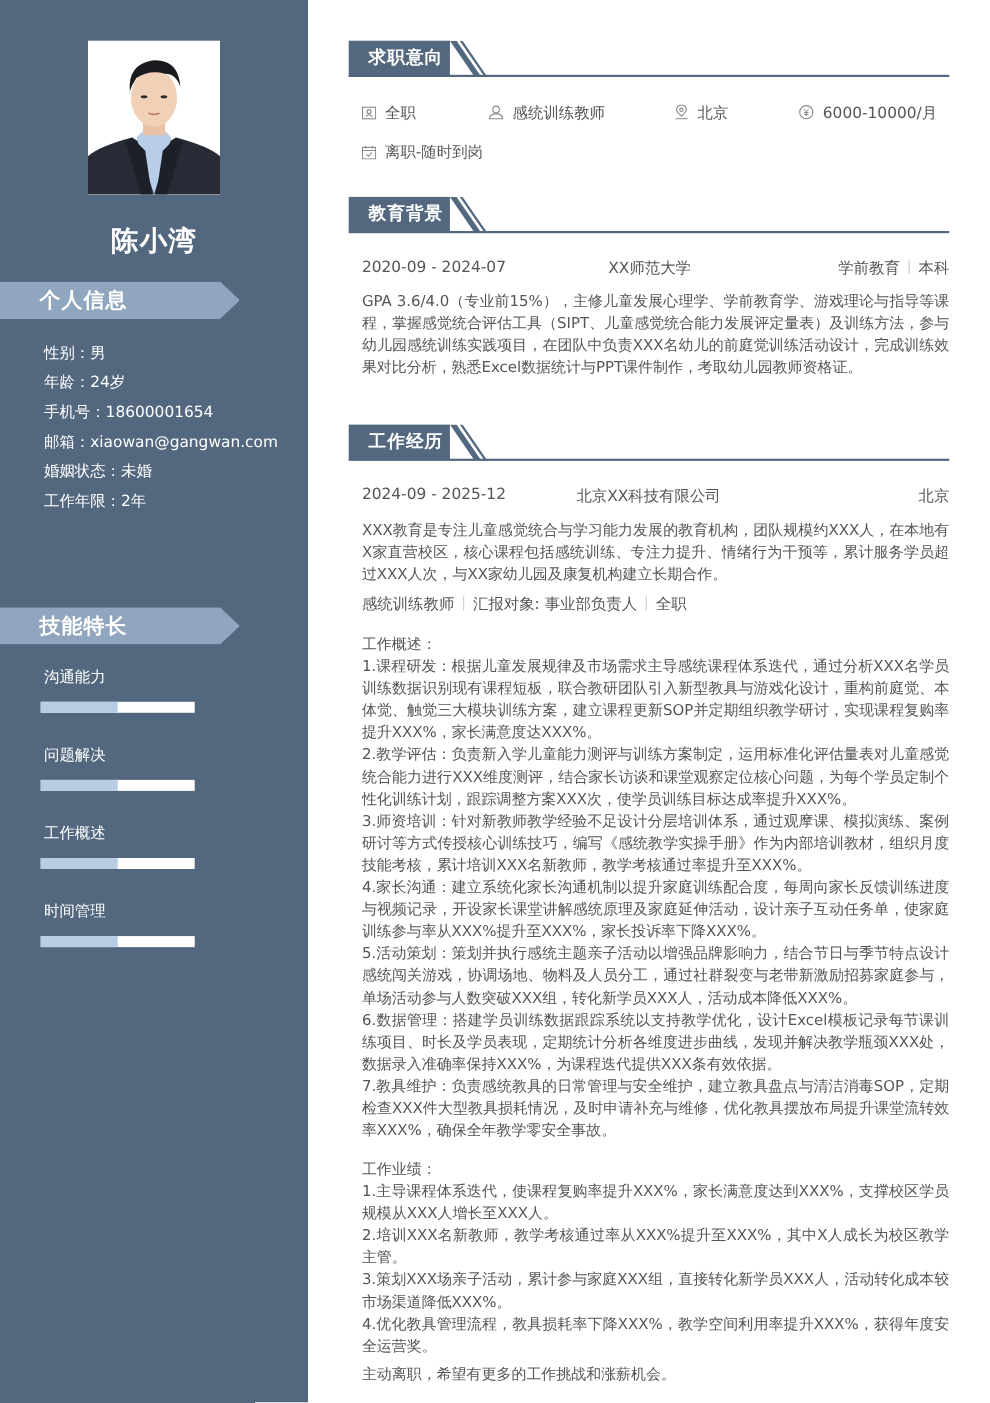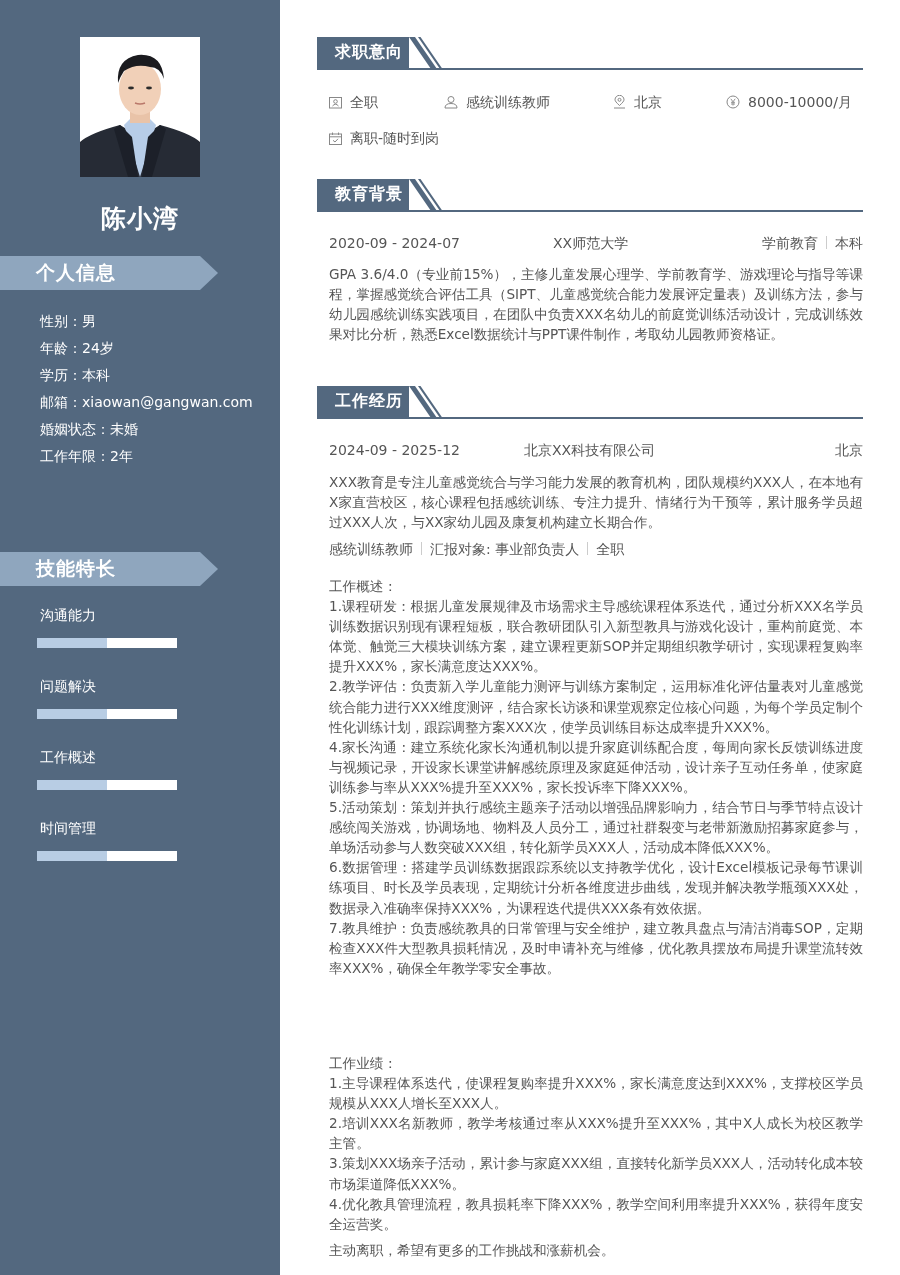--- a/index.html
+++ b/index.html
@@ -73,21 +73,21 @@
   <div class="name">陈小湾</div>
 
   <div class="side-banner" style="top:256px;">
     <div class="bg"></div>
     <div class="txt">个人信息</div>
   </div>
 
   <div class="info-list">
     <div class="info-row">性别：男</div>
     <div class="info-row">年龄：24岁</div>
-    <div class="info-row">学历：本科</div>
+    <div class="info-row">手机号：18600001654</div>
     <div class="info-row">邮箱：xiaowan@gangwan.com</div>
     <div class="info-row">婚姻状态：未婚</div>
     <div class="info-row">工作年限：2年</div>
   </div>
 
   <div class="side-banner" style="top:552px;">
     <div class="bg"></div>
     <div class="txt">技能特长</div>
   </div>
 
@@ -147,21 +147,21 @@
     <svg class="ic" width="13" height="14" viewBox="0 0 13 14">
       <path d="M6.5 10.5 Q2 6.5 2 4.8 A4.5 4.5 0 0 1 11 4.8 Q11 6.5 6.5 10.5 Z" fill="none" stroke="#888" stroke-width="1"></path>
       <circle cx="6.5" cy="4.8" r="1.5" fill="none" stroke="#888" stroke-width="1"></circle>
       <path d="M1 13 L12 13" stroke="#888" stroke-width="1"></path>
     </svg><span>北京</span>
   </div>
   <div class="intent" style="top:94px; left:409px;">
     <svg class="ic" width="14" height="14" viewBox="0 0 14 14">
       <circle cx="7" cy="7" r="6" fill="none" stroke="#888" stroke-width="1"></circle>
       <path d="M4.8 3.8 L7 6.8 L9.2 3.8 M7 6.8 L7 10.5 M5 7.3 L9 7.3 M5 9 L9 9" fill="none" stroke="#888" stroke-width="0.9"></path>
-    </svg><span>8000-10000/月</span>
+    </svg><span>6000-10000/月</span>
   </div>
   <div class="intent" style="top:130px;">
     <svg class="ic" width="13" height="13" viewBox="0 0 13 13">
       <rect x="0.5" y="2" width="12" height="10.5" fill="none" stroke="#888" stroke-width="1"></rect>
       <path d="M0.5 4.8 L12.5 4.8 M3.5 0.5 L3.5 3 M9.5 0.5 L9.5 3" stroke="#888" stroke-width="1"></path>
       <path d="M4 8.3 L6 10 L9 6.8" fill="none" stroke="#888" stroke-width="1"></path>
     </svg><span>离职-随时到岗</span>
   </div>
 
   <div class="sec-head" style="top:179px;text-decoration:underline;">
@@ -207,20 +207,21 @@
   </div>
 
   <div class="row3" style="top:541px;">
     <span class="l" style="white-space:nowrap;"><span>感统训练教师</span><span class="sep"></span><span>汇报对象: 事业部负责人</span><span class="sep"></span><span>全职</span></span>
   </div>
 
   <div class="para" style="top:576px;">
     <p>工作概述：</p>
     <p>1.课程研发：根据儿童发展规律及市场需求主导感统课程体系迭代，通过分析XXX名学员训练数据识别现有课程短板，联合教研团队引入新型教具与游戏化设计，重构前庭觉、本体觉、触觉三大模块训练方案，建立课程更新SOP并定期组织教学研讨，实现课程复购率提升XXX%，家长满意度达XXX%。</p>
     <p>2.教学评估：负责新入学儿童能力测评与训练方案制定，运用标准化评估量表对儿童感觉统合能力进行XXX维度测评，结合家长访谈和课堂观察定位核心问题，为每个学员定制个性化训练计划，跟踪调整方案XXX次，使学员训练目标达成率提升XXX%。</p>
+    <p>3.师资培训：针对新教师教学经验不足设计分层培训体系，通过观摩课、模拟演练、案例研讨等方式传授核心训练技巧，编写《感统教学实操手册》作为内部培训教材，组织月度技能考核，累计培训XXX名新教师，教学考核通过率提升至XXX%。</p>
     <p>4.家长沟通：建立系统化家长沟通机制以提升家庭训练配合度，每周向家长反馈训练进度与视频记录，开设家长课堂讲解感统原理及家庭延伸活动，设计亲子互动任务单，使家庭训练参与率从XXX%提升至XXX%，家长投诉率下降XXX%。</p>
     <p>5.活动策划：策划并执行感统主题亲子活动以增强品牌影响力，结合节日与季节特点设计感统闯关游戏，协调场地、物料及人员分工，通过社群裂变与老带新激励招募家庭参与，单场活动参与人数突破XXX组，转化新学员XXX人，活动成本降低XXX%。</p>
     <p>6.数据管理：搭建学员训练数据跟踪系统以支持教学优化，设计Excel模板记录每节课训练项目、时长及学员表现，定期统计分析各维度进步曲线，发现并解决教学瓶颈XXX处，数据录入准确率保持XXX%，为课程迭代提供XXX条有效依据。</p>
     <p>7.教具维护：负责感统教具的日常管理与安全维护，建立教具盘点与清洁消毒SOP，定期检查XXX件大型教具损耗情况，及时申请补充与维修，优化教具摆放布局提升课堂流转效率XXX%，确保全年教学零安全事故。</p>
   </div>
 
   <div class="para" style="top:1053px;">
     <p>工作业绩：</p>
     <p>1.主导课程体系迭代，使课程复购率提升XXX%，家长满意度达到XXX%，支撑校区学员规模从XXX人增长至XXX人。</p>
     <p>2.培训XXX名新教师，教学考核通过率从XXX%提升至XXX%，其中X人成长为校区教学主管。</p>

